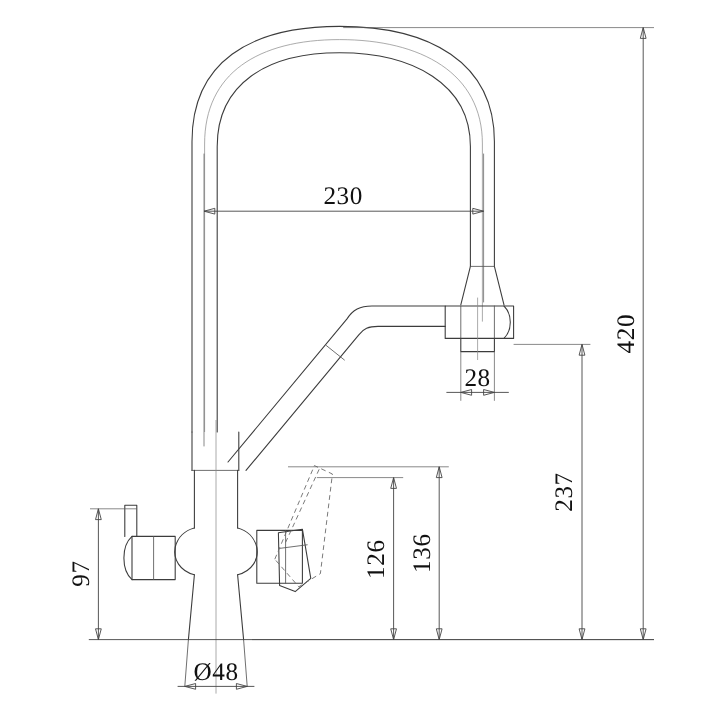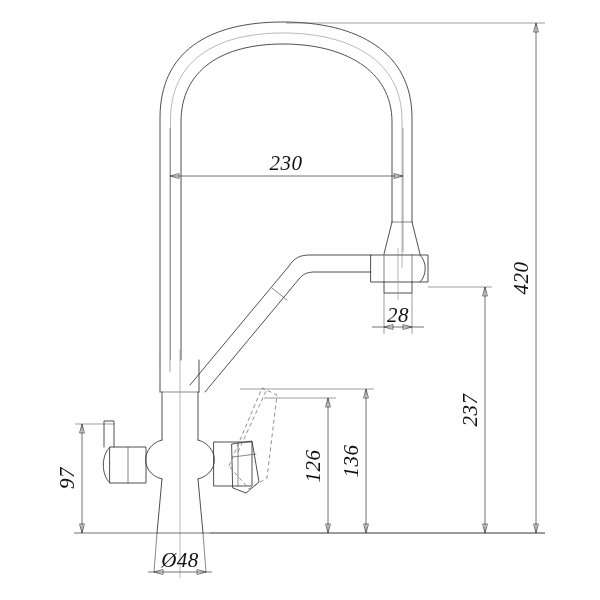--- a/index.html
+++ b/index.html
@@ -11,21 +11,20 @@
     width: 600px;
     height: 600px;
     overflow: hidden;
     font-family: "Liberation Serif", serif;
   }
   #drawing-root {
     position: relative;
     width: 600px;
     height: 600px;
     background: #ffffff;
-    font-style: italic;
   }
   svg#technical-drawing {
     display: block;
     width: 600px;
     height: 600px;
   }
   .part-line {
     fill: none;
     stroke: #3c3c3c;
     stroke-width: 0.9;

